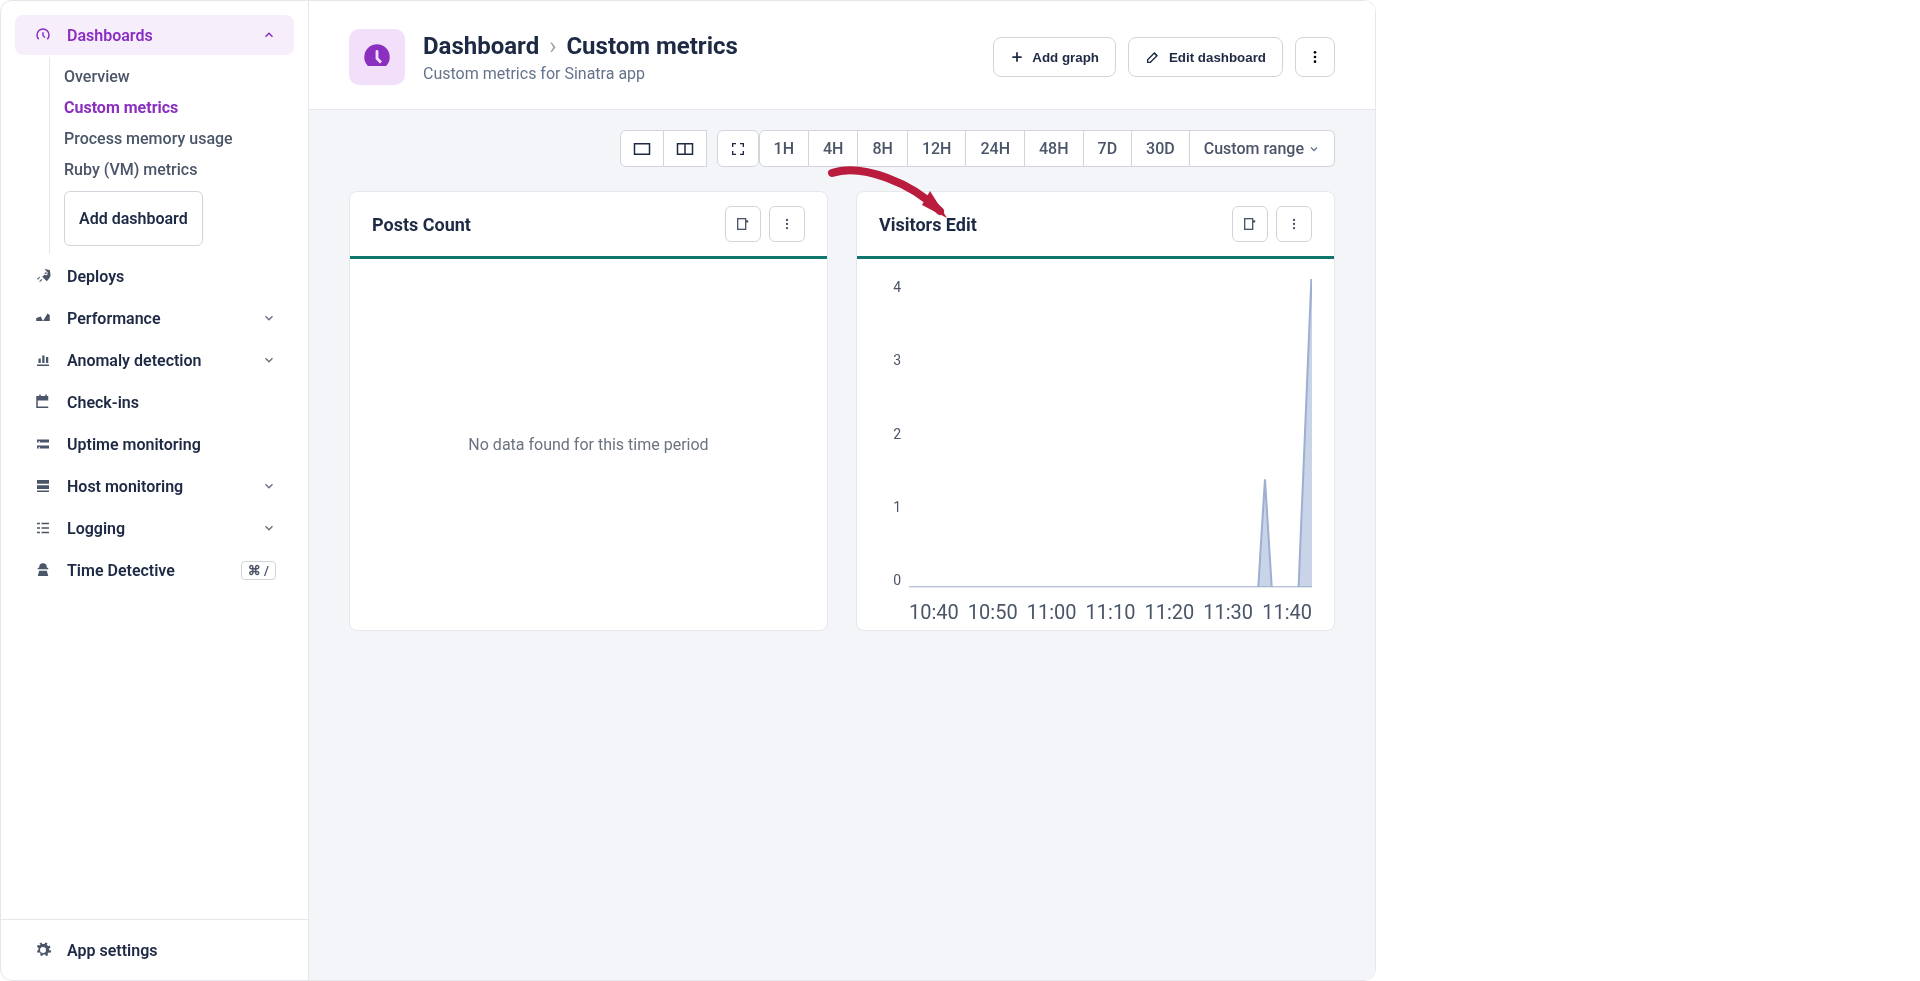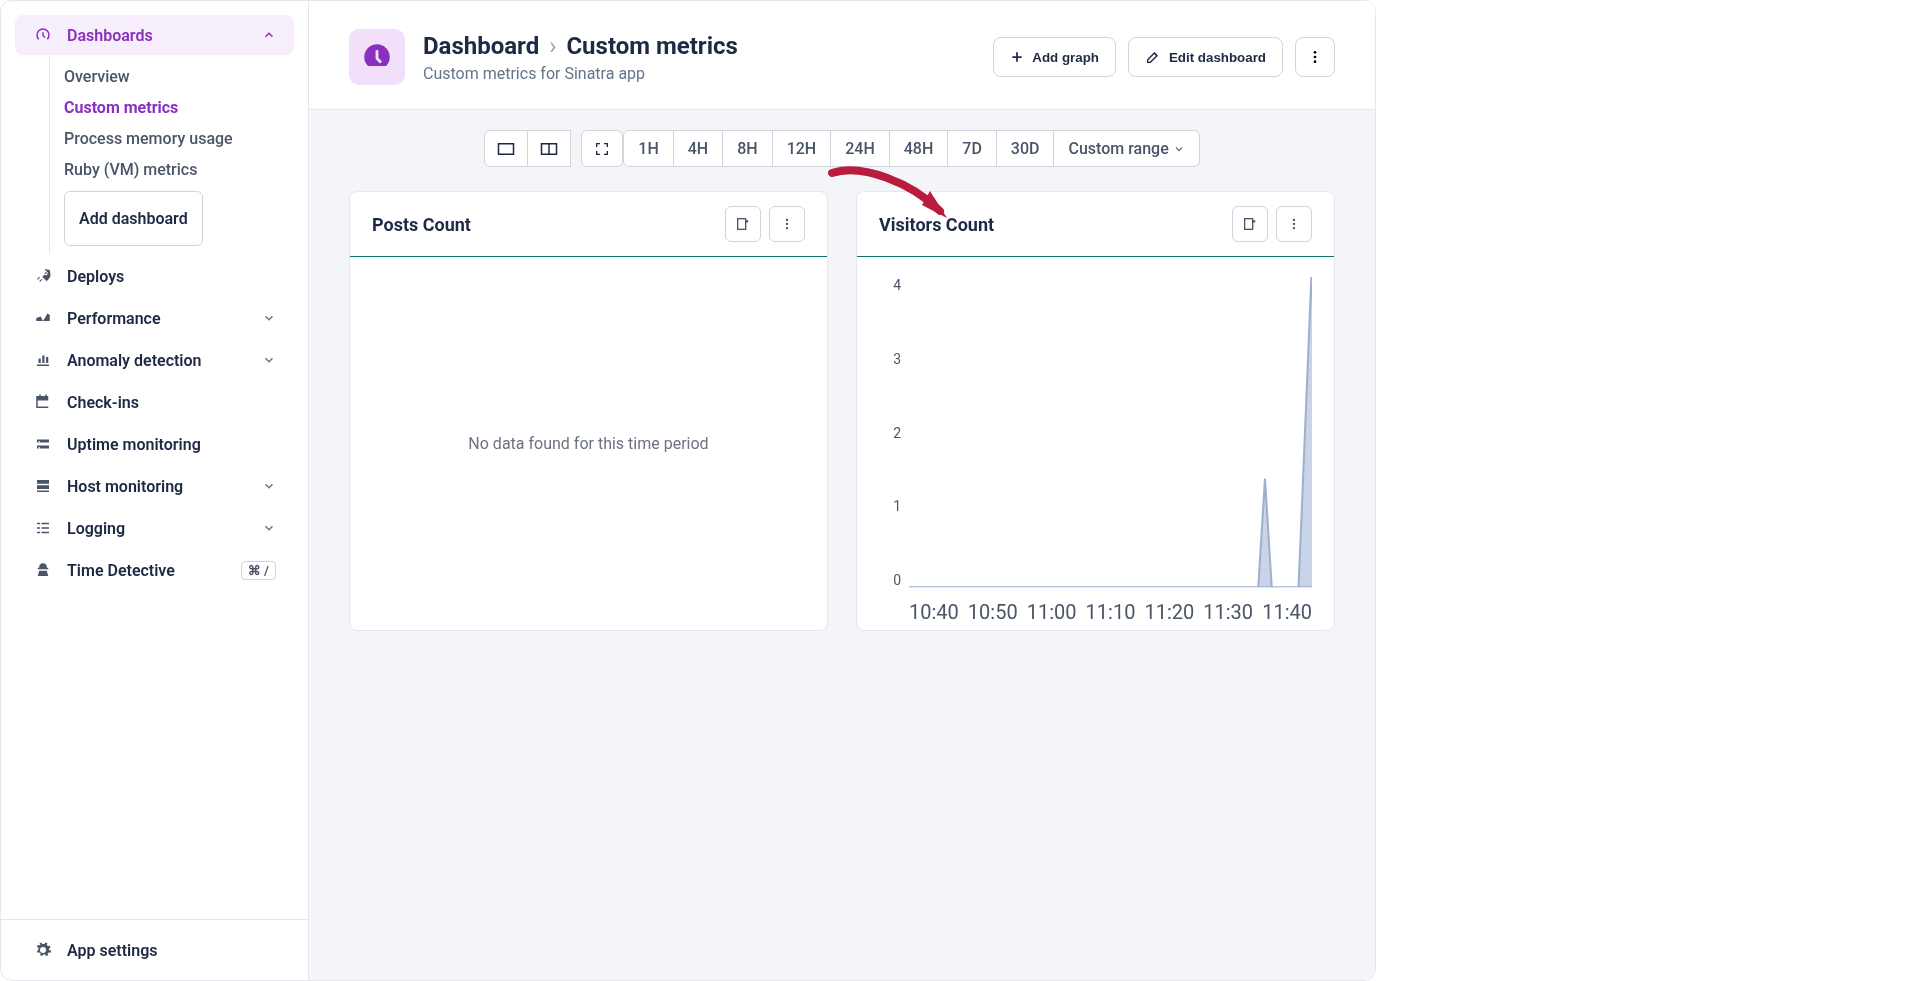--- a/index.html
+++ b/index.html
@@ -24,32 +24,32 @@
 .header { display: flex; align-items: center; padding: 28px 40px 24px 40px; gap: 18px; }
 .header-icon { width: 56px; height: 56px; border-radius: 10px; background: #f2e0fa; display: flex; align-items: center; justify-content: center; }
 .header-titles { flex: 1; }
 .breadcrumb { font-size: 24px; font-weight: 700; color: #1e2944; display: flex; align-items: center; gap: 10px; }
 .breadcrumb .sep { color: #9ca3af; font-weight: 400; }
 .subtitle { color: #64748b; margin-top: 4px; }
 .header-actions { display: flex; gap: 12px; }
 .btn { display: inline-flex; align-items: center; gap: 8px; padding: 10px 16px; border: 1px solid #d1d5db; border-radius: 8px; background: #fff; font-weight: 600; color: #1e2944; cursor: pointer; }
 .icon-btn { width: 40px; height: 40px; display: inline-flex; align-items: center; justify-content: center; border: 1px solid #d1d5db; border-radius: 8px; background: #fff; cursor: pointer; }
 .content { flex: 1; background: #f3f5f8; padding: 20px 40px; border-top: 1px solid #e5e7eb; }
-.toolbar { display: flex; justify-content: center; margin-bottom: 24px; }
+.toolbar { display: flex; justify-content: flex-end; margin-bottom: 24px; }
 .btn-group { display: flex; }
 .btn-group .seg { padding: 8px 12px; border: 1px solid #d1d5db; background: #fff; cursor: pointer; display: flex; align-items: center; justify-content: center; }
 .btn-group .seg + .seg { border-left: 0; }
 .btn-group .seg:first-child { border-radius: 6px 0 0 6px; }
 .btn-group .seg:last-child { border-radius: 0 6px 6px 0; }
 .btn-group .seg.gap-left { margin-left: 10px; border-left: 1px solid #d1d5db; border-radius: 6px; }
 .time-range { display: flex; align-items: center; }
 .time-range .seg { padding: 8px 14px; font-weight: 500; color: #4b5568; }
 .panels { display: flex; gap: 28px; position: relative; }
 .panel { flex: 1; background: #fff; border: 1px solid #e5e7eb; border-radius: 8px; display: flex; flex-direction: column; min-height: 440px; }
-.panel-header { display: flex; align-items: center; padding: 14px 22px; border-bottom: 1px solid #0f766e; }
+.panel-header { display: flex; align-items: center; padding: 14px 22px; border-bottom: 3px solid #0f766e; }
 .panel-title { flex: 1; font-weight: 700; font-size: 18px; color: #1e2944; }
 .panel-actions { display: flex; gap: 8px; }
 .small-btn { width: 36px; height: 36px; display: inline-flex; align-items: center; justify-content: center; border: 1px solid #d1d5db; border-radius: 6px; background: #fff; cursor: pointer; }
 .panel-body { flex: 1; display: flex; align-items: center; justify-content: center; color: #6b7280; }
 .chart { flex: 1; padding: 20px 22px 12px 22px; display: flex; flex-direction: column; }
 .chart-area { flex: 1; position: relative; }
 .y-ticks { position: absolute; left: 0; top: 0; bottom: 30px; width: 22px; display: flex; flex-direction: column; justify-content: space-between; align-items: flex-end; color: #4b5568; font-size: 14px; }
 .plot { position: absolute; left: 30px; right: 0; top: 0; bottom: 30px; border-bottom: 1px solid #e5e7eb; }
 .x-ticks { position: absolute; left: 30px; right: 0; bottom: 0; height: 24px; display: flex; justify-content: space-between; color: #4b5568; font-size: 20px; padding: 6px 0 0 0; }
 .markers { border-top: 1px solid #e5e7eb; padding: 14px 22px; display: flex; align-items: center; gap: 16px; color: #4b5568; }
@@ -295,21 +295,21 @@
                     <circle cx="12" cy="19" r="2"></circle>
                   </svg>
                 </div>
             </div>
           </div>
           <div class="panel-body">No data found for this time period</div>
         </div>
 
         <div class="panel">
           <div class="panel-header">
-            <div class="panel-title">Visitors Count</div>
+            <div class="panel-title">Visitors Edit</div>
             <div class="panel-actions">
               <div class="small-btn">
                   <svg width="16" height="16" viewBox="0 0 24 24" fill="none" stroke="#4b5568" stroke-width="2">
                     <rect x="4" y="4" width="12" height="16"></rect>
                     <path d="M16 8h4M18 6v4"></path>
                   </svg>
                 </div>
               <div class="small-btn">
                   <svg width="14" height="14" viewBox="0 0 24 24" fill="#4b5568">
                     <circle cx="12" cy="5" r="2"></circle>

